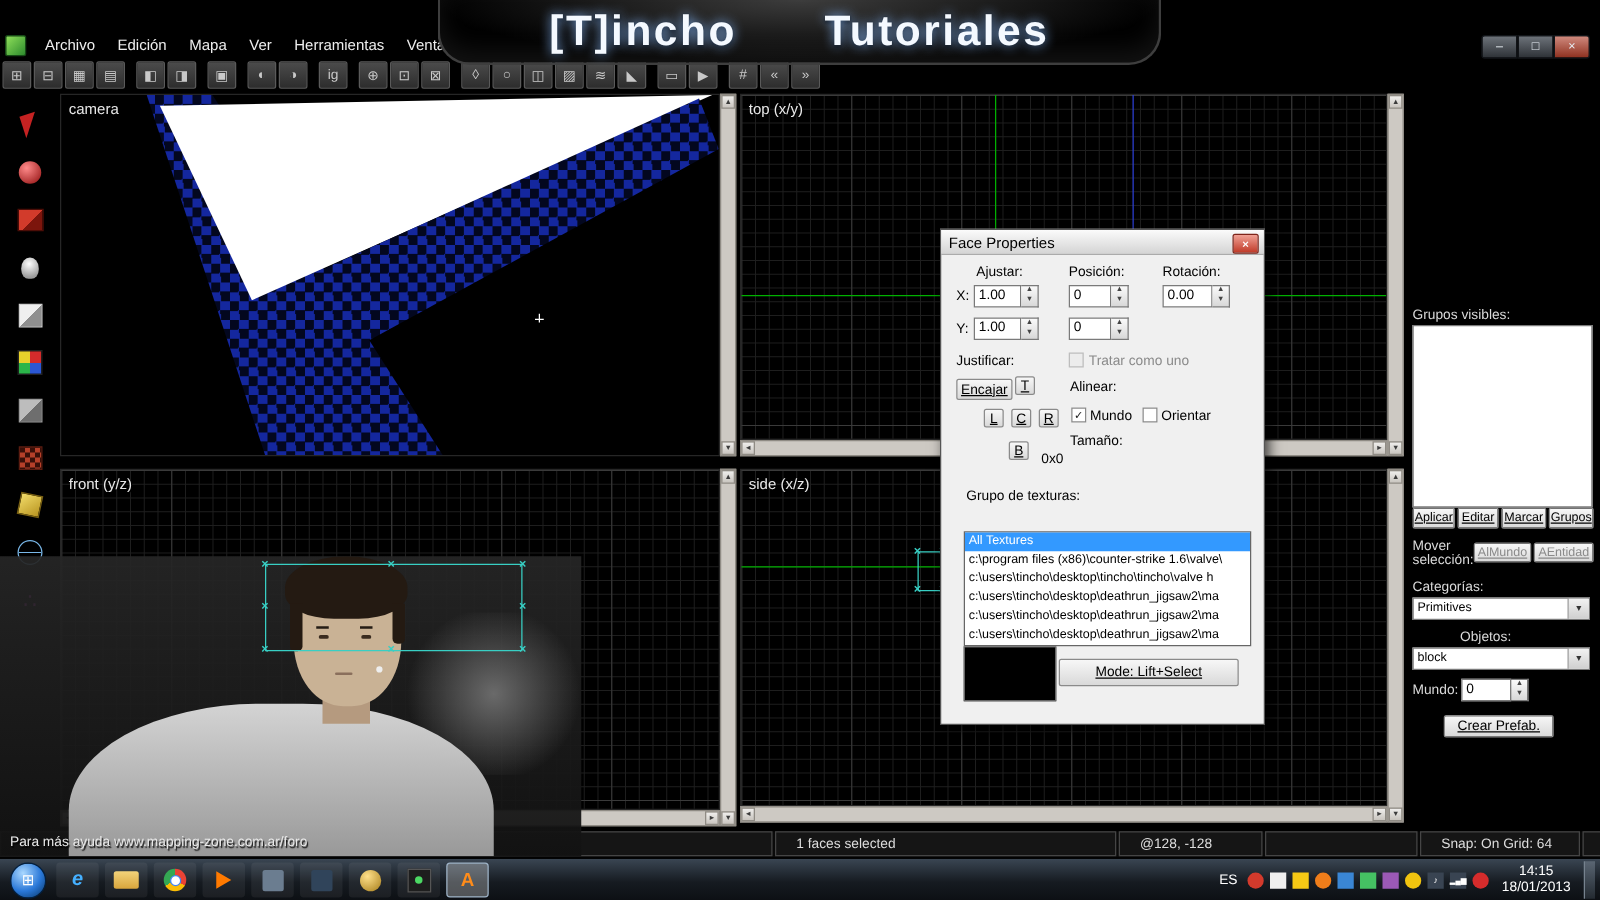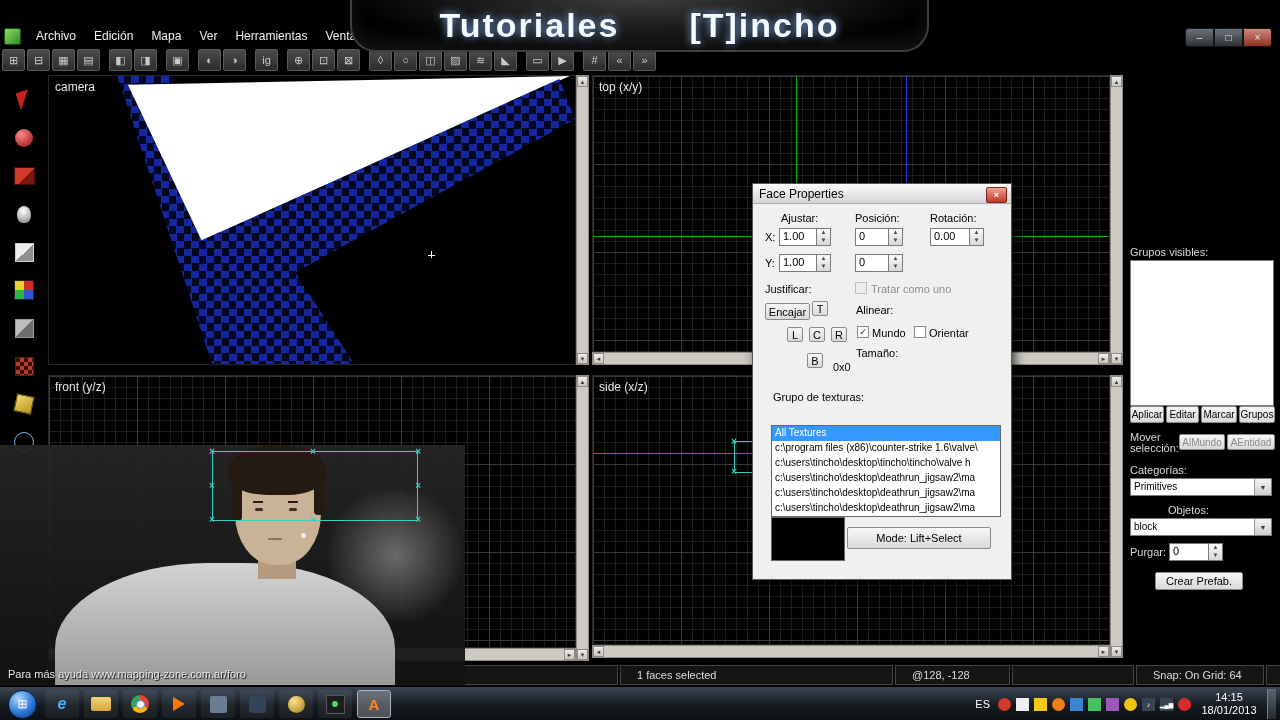--- a/index.html
+++ b/index.html
@@ -59,21 +59,21 @@
     background:linear-gradient(#f0a195,#c03a28);color:#fff;font-size:9px;font-weight:bold;
     display:flex;align-items:center;justify-content:center;}
   .dl{position:absolute;font-size:11px;color:#000;white-space:nowrap;}
   .spin{position:absolute;height:18px;display:flex;box-sizing:border-box;}
   .spin-val{background:#fff;border:1px solid #7a7a7a;flex:1;font-size:11px;padding:1px 3px;
     overflow:hidden;white-space:nowrap;box-sizing:border-box;}
   .spin-btns{width:14px;display:flex;flex-direction:column;border:1px solid #7a7a7a;border-left:0;
     background:linear-gradient(#fafafa,#d8d8d8);box-sizing:border-box;}
   .spin-btns i{font-style:normal;font-size:6px;line-height:7px;text-align:center;color:#444;flex:1;}
   .btn{background:linear-gradient(#f7f7f7,#d9d9d9);border:1px solid #8a8a8a;border-radius:2px;
-    font-size:11px;color:#000;display:flex;align-items:center;justify-content:center;box-sizing:border-box;}
+    font-size:11px;color:#000;display:flex;align-items:center;justify-content:center;box-sizing:border-box;text-decoration:underline;}
   .cb{width:12px;height:12px;background:#fff;border:1px solid #8a8a8a;display:inline-flex;align-items:center;
     justify-content:center;font-size:9px;color:#222;box-sizing:border-box;vertical-align:middle;}
   .cb.gray{background:#ececec;border-color:#bdbdbd;}
   .combo{display:flex;background:#fff;border:1px solid #7a7a7a;height:18px;box-sizing:border-box;position:absolute;}
   .combo-val{flex:1;font-size:10px;padding:2px 3px;white-space:nowrap;overflow:hidden;color:#000;}
   .combo-btn{width:16px;background:linear-gradient(#f2f2f2,#cfcfcf);border-left:1px solid #9a9a9a;
     font-size:7px;display:flex;align-items:center;justify-content:center;color:#333;}
   .ddl{position:absolute;background:#fff;border:1px solid #666;z-index:6;}
   .ddl-item{height:15px;font-size:10px;line-height:14px;padding:0 3px;white-space:nowrap;overflow:hidden;color:#000;}
   .ddl-item.sel{background:#3399ff;color:#fff;}
@@ -107,22 +107,22 @@
   .tico{width:13px;height:13px;display:flex;align-items:center;justify-content:center;font-size:7px;color:#fff;}
   .clock{width:66px;text-align:center;color:#fff;font-size:11px;line-height:13px;}
   .deskstrip{width:8px;height:30px;background:linear-gradient(#5a6673,#232a31);border-left:1px solid #76828e;}
 </style>
 </head>
 <body>
 
 <div id="root">
 
   <div class="banner">
+    <span>[T]incho</span>
     <span>Tutoriales</span>
-    <span>[T]incho</span>
   </div>
 
   <div class="menubar">
     <span class="appicon"></span>
     <span class="mi">Archivo</span>
     <span class="mi">Edición</span>
     <span class="mi">Mapa</span>
     <span class="mi">Ver</span>
     <span class="mi">Herramientas</span>
     <span class="mi">Ventana</span>
@@ -300,21 +300,21 @@
     <span class="rlbl" style="left:5px;top:392px;">Categorías:</span>
     <div class="combo" style="left:5px;top:406px;width:142px;">
       <span class="combo-val">Primitives</span>
       <span class="combo-btn">▼</span>
     </div>
     <span class="rlbl" style="left:5px;top:432px;margin-left:38px;">Objetos:</span>
     <div class="combo" style="left:5px;top:446px;width:142px;">
       <span class="combo-val">block</span>
       <span class="combo-btn">▼</span>
     </div>
-    <span class="rlbl" style="left:5px;top:474px;">Purgar:</span>
+    <span class="rlbl" style="left:5px;top:474px;">Mundo:</span>
     <div class="spin" style="left:44px;top:471px;width:54px;">
       <span class="spin-val">0</span>
       <span class="spin-btns">
           <i>▲</i>
           <i>▼</i>
         </span>
     </div>
     <div class="btn" style="position:absolute;left:30px;top:500px;width:88px;height:18px;">Crear Prefab.</div>
   </div>
 

